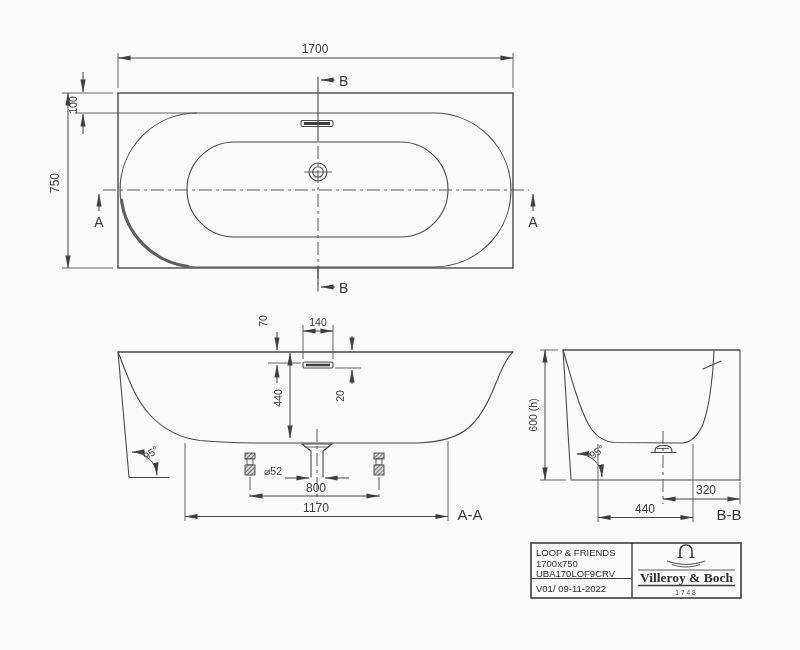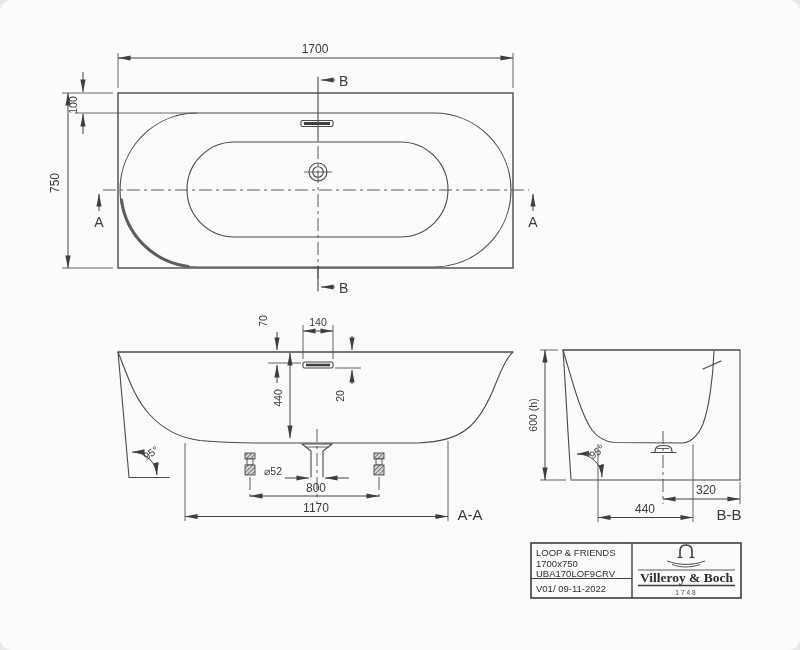--- a/index.html
+++ b/index.html
@@ -1,17 +1,17 @@
 <!DOCTYPE html>
 <html><head>
 <meta charset="utf-8">
 <style>
   html,body{margin:0;padding:0;background:#e8e8e8;}
   #stage{position:relative;width:800px;height:650px;background:#fbfbf9;overflow:hidden;
-         font-family:"Liberation Sans",sans-serif;border-radius:12px;}
+         font-family:"Liberation Sans",sans-serif;}
   svg{position:absolute;left:0;top:0;}
   .ln{stroke:#4a4a4a;stroke-width:1.1;fill:none;stroke-linecap:round;}
   .ln2{stroke:#4a4a4a;stroke-width:1.4;fill:none;}
   .thick{stroke:#5d5d5d;stroke-width:3;fill:none;stroke-linecap:round;}
   .dim{stroke:#454545;stroke-width:1;fill:none;}
   .ext{stroke:#545454;stroke-width:0.9;fill:none;}
   .cl{stroke:#4a4a4a;stroke-width:0.9;fill:none;stroke-dasharray:13 4 3 4;}
   .dt{font:12px "Liberation Sans",sans-serif;fill:#3a3a3a;}
   .ds{font:10.5px "Liberation Sans",sans-serif;fill:#3a3a3a;}
   .sec{font:14px "Liberation Sans",sans-serif;fill:#3a3a3a;}

